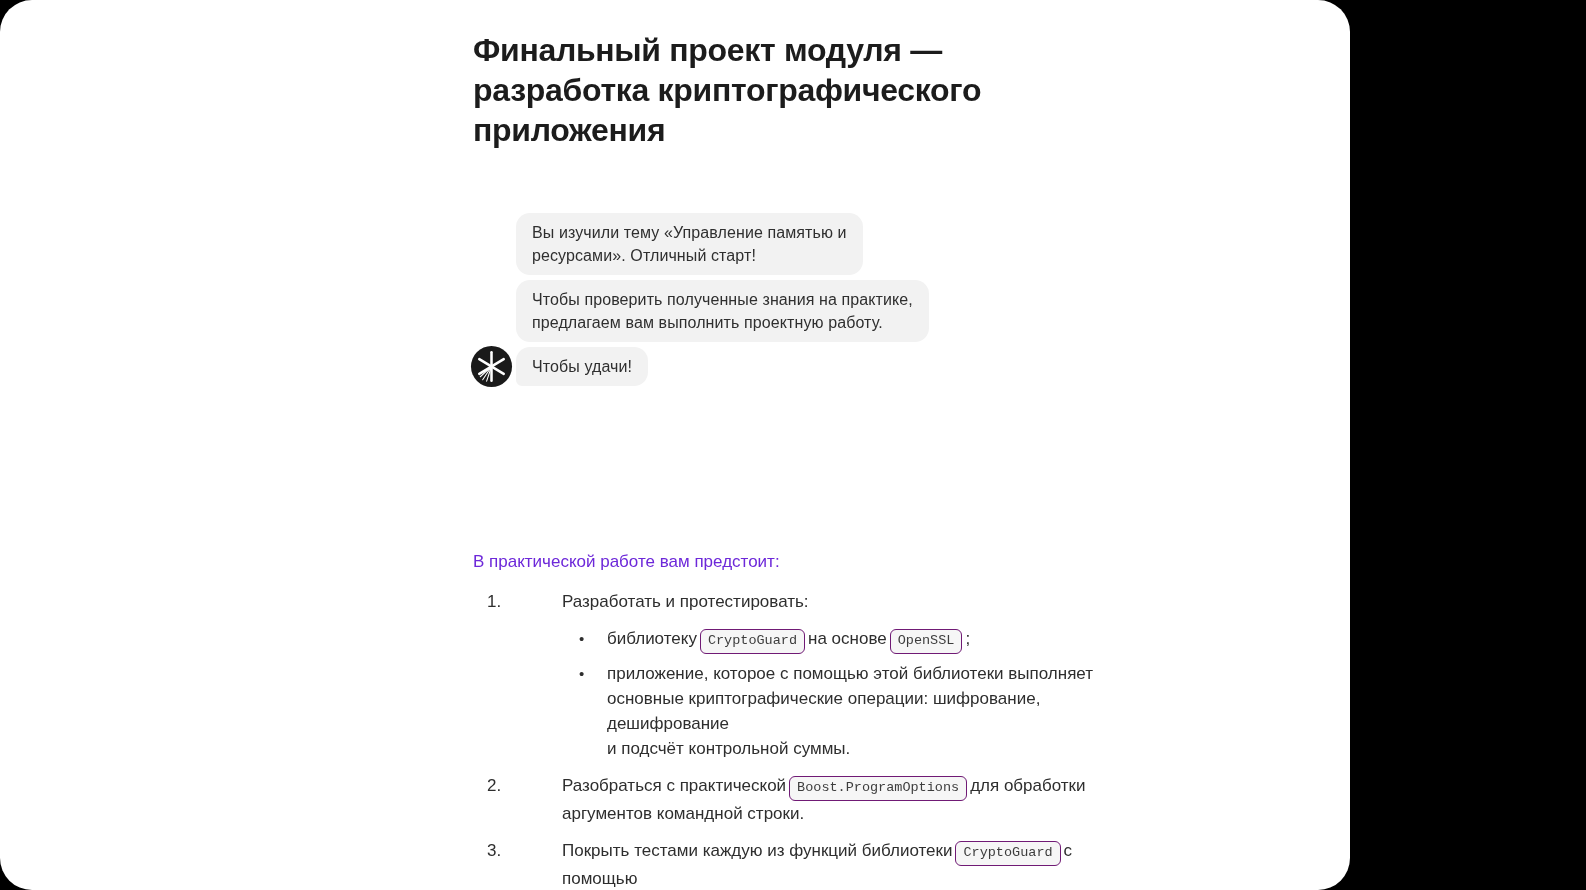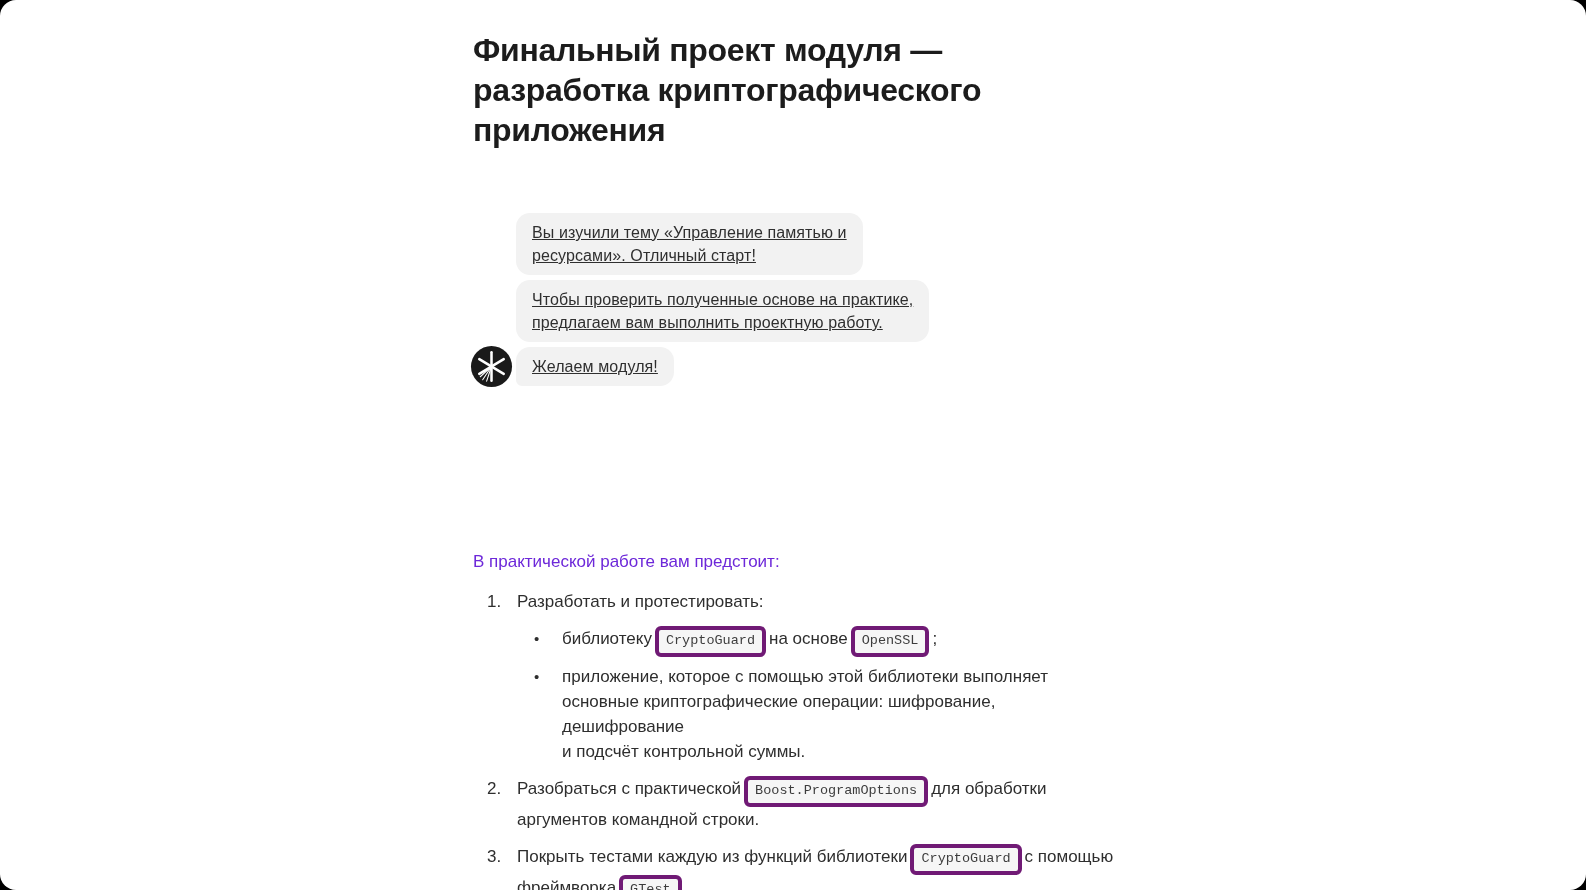--- a/index.html
+++ b/index.html
@@ -4,24 +4,24 @@
 <style>
   * { margin: 0; padding: 0; box-sizing: border-box; }
   html, body { width: 1586px; height: 890px; }
   body {
     background: #000000;
     font-family: "Liberation Sans", "DejaVu Sans", sans-serif;
     -webkit-font-smoothing: antialiased;
   }
   .card {
     position: relative;
-    width: 1586px;
+    width: 1350px;
     height: 890px;
     background: #ffffff;
-    border-radius: 16px;
+    border-radius: 32px;
     overflow: hidden;
   }
   
   .title {
     position: absolute;
     left: 473px;
     top: 30px;
     width: 660px;
     font-size: 32px;
     line-height: 40px;
@@ -56,21 +56,20 @@
     background: #f2f2f2;
     border-radius: 14px;
     padding: 8px 16px;
     font-size: 16px;
     line-height: 23px;
     letter-spacing: 0.1px;
     color: #2f2f2f;
     white-space: pre-line;
     width: fit-content;
     max-width: 432px;
-    text-decoration: underline;
   }
   .bubble.last { border-bottom-left-radius: 6px; }
   .avatar {
     position: absolute;
     left: -46px;
     bottom: -2px;
     width: 43px;
     height: 43px;
   }
   
@@ -89,21 +88,21 @@
     width: 660px;
     display: flex;
     flex-direction: column;
     gap: 12px;
     font-size: 17px;
     line-height: 25px;
     color: #2e2e2e;
   }
   .li-row { display: flex; align-items: flex-start; }
   .li-num { width: 30px; flex-shrink: 0; }
-  .li-body { width: 598px; }
+  .li-body { width: 598px; margin-left: 45px; }
   .li-text { white-space: pre-line; }
   .sub-list {
     margin-top: 12px;
     display: flex;
     flex-direction: column;
     gap: 7px;
   }
   .sub-row { display: flex; align-items: flex-start; }
   .bullet-dot {
     margin-left: 17px;
@@ -111,21 +110,21 @@
     flex-shrink: 0;
     font-size: 15px;
   }
   .bullet-body { width: 565px; white-space: pre-line; }
   .chip {
     font-family: "Liberation Mono", "DejaVu Sans Mono", monospace;
     font-size: 13.5px;
     line-height: 18px;
     color: #3d3d3d;
     background: #f6f6f6;
-    border: 4px solid #701a75;
+    border: 1px solid #701a75;
     border-radius: 6px;
     padding: 2px 7px 3px;
     margin: 0 3px;
     white-space: nowrap;
     display: inline-block;
     vertical-align: baseline;
   }
 </style>
 </head>
 <body>
@@ -133,23 +132,23 @@
 <div class="card">
 
   <h1 class="title">Финальный проект модуля —
 разработка криптографического
 приложения</h1>
 
   <div class="chat">
     <div class="bubbles" id="chat-bubbles">
       <div class="bubble">Вы изучили тему «Управление памятью и
 ресурсами». Отличный старт!</div>
-        <div class="bubble">Чтобы проверить полученные основе на практике,
+        <div class="bubble">Чтобы проверить полученные знания на практике,
 предлагаем вам выполнить проектную работу.</div>
-        <div class="bubble last">Желаем модуля!</div>
+        <div class="bubble last">Чтобы удачи!</div>
         <div class="avatar">
         <svg width="43" height="43" viewBox="0 0 44 44" xmlns="http://www.w3.org/2000/svg">
           <circle cx="22" cy="22" r="21" fill="#1a1a1a"></circle>
           <g stroke="#ffffff" stroke-linecap="round">
             <line x1="22" y1="7.5" x2="22" y2="36.5" stroke-width="2.6"></line>
             <line x1="9.5" y1="14.5" x2="34.5" y2="29.5" stroke-width="2.6"></line>
             <line x1="34.5" y1="14.5" x2="9.5" y2="29.5" stroke-width="2.6"></line>
             <line x1="22" y1="22" x2="13" y2="35.5" stroke-width="1.1"></line>
             <line x1="22" y1="22" x2="17" y2="37" stroke-width="1.1"></line>
             <line x1="22" y1="22" x2="10.5" y2="32.5" stroke-width="1.1"></line>

